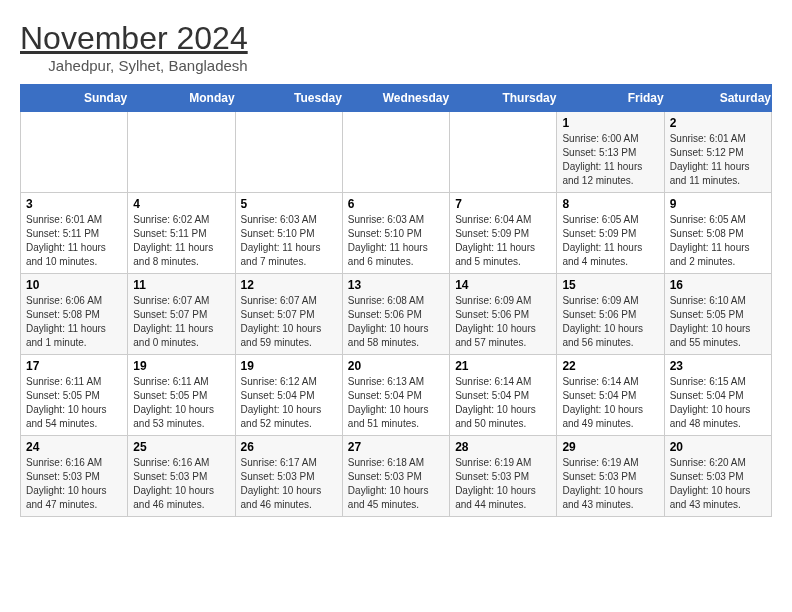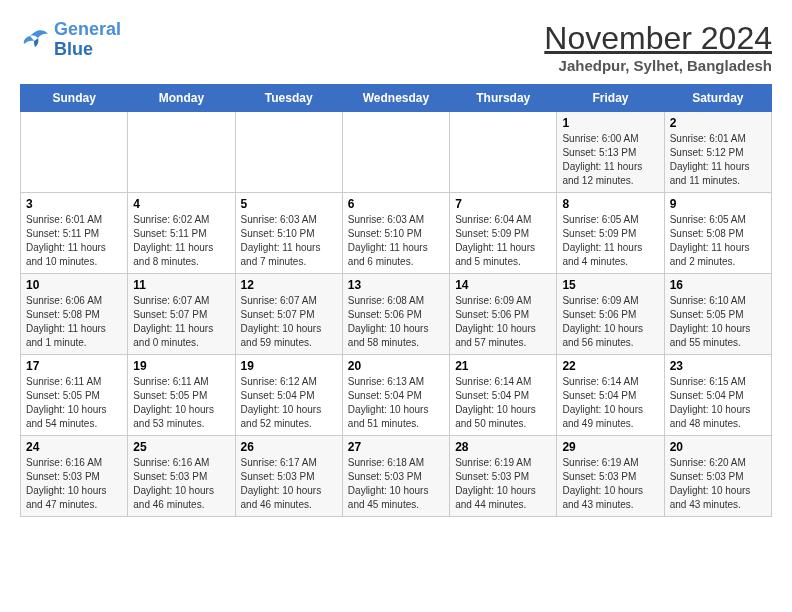--- a/index.html
+++ b/index.html
@@ -39,32 +39,31 @@
     }
     .month-title {
       font-size: 32px;
       font-weight: normal;
       color: #333;
       text-decoration: underline;
     }
     .subtitle {
       font-size: 15px;
       color: #555;
-      font-weight: bold;
     }
     .calendar-table {
       width: 100%;
       border-collapse: collapse;
       font-size: 11px;
     }
     .calendar-table thead th {
       background-color: #3a6fc4;
       color: #fff;
-      padding: 6px 12px;
-      text-align: center;
+      padding: 6px 0;
+      text-align: right;
       font-size: 12px;
       border: 1px solid #3a6fc4;
     }
     .calendar-table tbody td {
       border: 1px solid #ccc;
       vertical-align: top;
       padding: 4px 5px;
       height: 80px;
       width: 14.28%;
       background: #fff;
@@ -86,31 +85,20 @@
       line-height: 1.4;
     }
     .empty-cell {
       background: #fff !important;
     }
   </style>
 </head>
 <body>
 
 <div class="header">
-  <div class="logo">
-    <svg class="logo-bird" viewBox="0 0 30 24" xmlns="http://www.w3.org/2000/svg">
-      <path d="M15 4 C18 1, 26 2, 28 6 C24 5, 20 7, 18 10 C16 8, 14 7, 10 8 C12 6, 13 5, 15 4Z" fill="#4a90d9"></path>
-      <path d="M10 8 C6 9, 3 12, 4 16 C7 13, 11 12, 14 13 C13 11, 11 9, 10 8Z" fill="#4a90d9"></path>
-      <path d="M18 10 C19 13, 18 17, 15 19 C14 16, 14 13, 14 13 C16 12, 17 11, 18 10Z" fill="#2a70b4"></path>
-    </svg>
-    <div class="logo-text">
-      <div><span>General</span></div>
-      <div><span style="color:#2a70b4">Blue</span></div>
-    </div>
-  </div>
   <div class="title-block">
     <div class="month-title">November 2024</div>
     <div class="subtitle">Jahedpur, Sylhet, Bangladesh</div>
   </div>
 </div>
 
 <table class="calendar-table">
   <thead>
     <tr>
     <th>Sunday</th>

